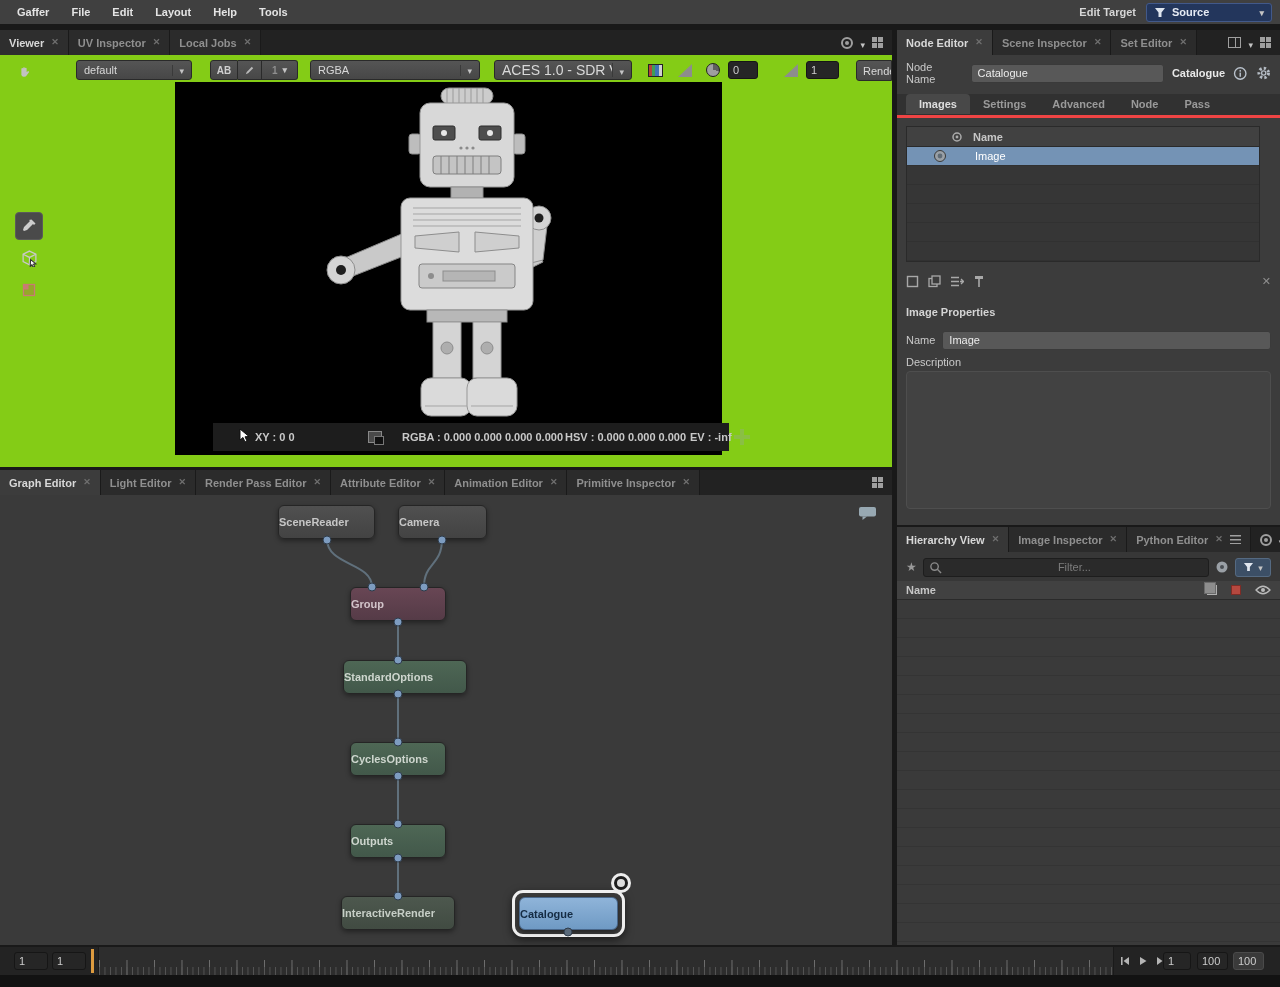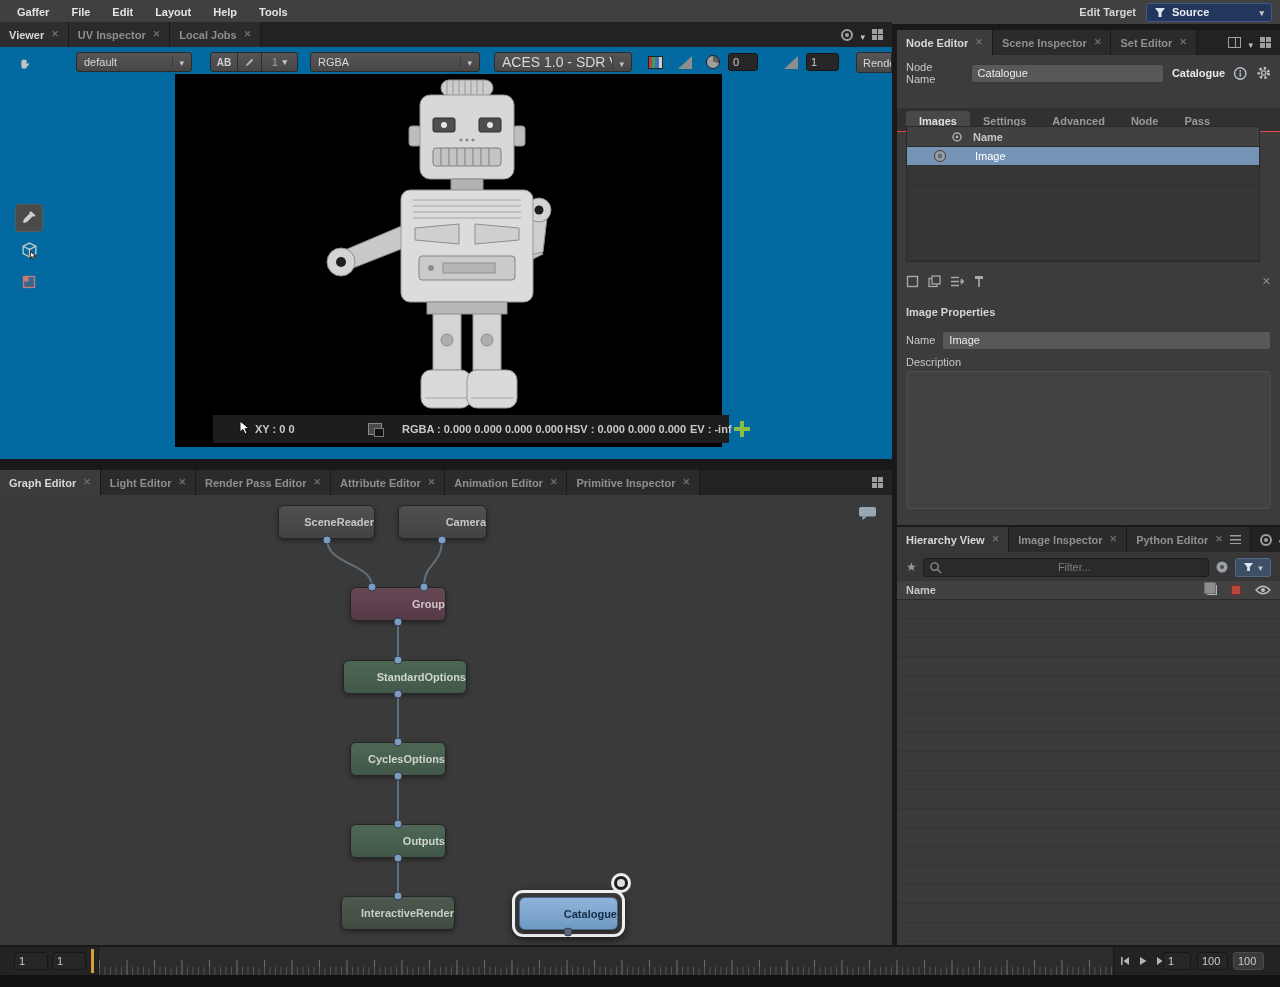--- a/index.html
+++ b/index.html
@@ -33,21 +33,21 @@
 
   
   .dropdown{background:linear-gradient(#555555,#474747);border:1px solid #2a2a2a;border-radius:3px;height:20px;display:flex;align-items:center;font-size:11px;color:#d8d8d8;padding:0 7px;position:absolute;}
   .dropdown .dd-arrow{margin-left:auto;border-left:1px solid #3a3a3a;padding-left:6px;}
   .seg{display:flex;align-items:center;justify-content:center;background:linear-gradient(#555555,#474747);border:1px solid #2a2a2a;height:20px;font-size:10px;font-weight:bold;color:#cfcfcf;}
   input.tfield{background:#262626;border:1px solid #161616;border-radius:3px;color:#cccccc;font-size:11px;padding:0 4px;font-family:"Liberation Sans",sans-serif;}
   input.gfield{background:#585858;border:1px solid #3a3a3a;border-radius:3px;color:#ebebeb;font-size:11px;padding:0 6px;font-family:"Liberation Sans",sans-serif;}
   .lbl{font-size:11px;color:#c9c9c9;}
 
   
-  .viewer-panel{left:0;top:22px;width:892px;height:437px;background:#0369a1;}
+  .viewer-panel{left:0;top:30px;width:892px;height:437px;background:#84cc16;}
   .viewer-panel .tabbar .tab.active{background:#2e2e2e;}
   .hand-btn{position:absolute;left:12px;top:30px;width:24px;height:24px;border-radius:50%;background:#3d3d3d;border:1px solid #4a4a4a;display:flex;align-items:center;justify-content:center;}
   .vtoolbar-item{position:absolute;}
   .tri-icon{width:0;height:0;border-left:14px solid transparent;border-bottom:13px solid #8d8d8d;}
   .bars-icon{width:15px;height:13px;background:linear-gradient(90deg,#b5443c 0 25%,#3f9e54 25% 50%,#3e74b5 50% 75%,#d0d0d0 75%);border:1px solid #222;}
   .clock-icon{width:14px;height:14px;border-radius:50%;background:conic-gradient(#5f5f5f 0 100deg,#9f9f9f 100deg 360deg);border:1px solid #222;}
   .render-btn{position:absolute;left:856px;top:30px;width:36px;height:21px;background:linear-gradient(#555,#474747);border:1px solid #2a2a2a;border-radius:3px 0 0 3px;color:#d8d8d8;font-size:11px;padding:0 0 0 6px;overflow:hidden;white-space:nowrap;text-align:left;display:flex;align-items:center;}
   .viewer-canvas{position:absolute;left:175px;top:52px;width:547px;height:373px;background:#000;}
   .tool-btn{position:absolute;width:28px;height:28px;border-radius:4px;display:flex;align-items:center;justify-content:center;background:transparent;border:none;}
   .tool-btn.sel{background:#4a4a4a;border:1px solid #5a5a5a;}
@@ -56,35 +56,35 @@
   .plus-icon{position:absolute;left:559px;top:347px;width:16px;height:16px;}
   .plus-icon::before{content:"";position:absolute;left:6px;top:0;width:4px;height:16px;background:#8abf44;}
   .plus-icon::after{content:"";position:absolute;left:0;top:6px;width:16px;height:4px;background:#8abf44;}
   .swatch-icon{width:14px;height:12px;background:#4a4a4a;border:1px solid #888;position:relative;}
   .swatch-icon::after{content:"";position:absolute;right:-3px;bottom:-3px;width:8px;height:7px;background:#111;border:1px solid #777;}
   .cursor-svg{position:absolute;left:64px;top:346px;}
 
   
   .graph-panel{left:0;top:470px;width:892px;height:475px;background:#3a3a3a;}
   .gsvg{position:absolute;left:0;top:0;pointer-events:none;z-index:3;}
-  .gnode{position:absolute;height:34px;border-radius:6px;border:1px solid #252525;display:flex;align-items:center;justify-content:flex-end;font-size:11px;font-weight:bold;box-shadow:0 2px 5px rgba(0,0,0,.4);z-index:2;}
+  .gnode{position:absolute;height:34px;border-radius:6px;border:1px solid #252525;display:flex;align-items:center;justify-content:flex-start;font-size:11px;font-weight:bold;box-shadow:0 2px 5px rgba(0,0,0,.4);z-index:2;}
   .gnode.gray{background:linear-gradient(#505050,#434343);color:#c6c6c6;}
   .gnode.green{background:linear-gradient(#4e6755,#42584a);color:#ced6ce;}
   .gnode.maroon{background:linear-gradient(#684654,#553b47);color:#d2c4ca;}
   .gnode.graygreen{background:linear-gradient(#4d584e,#414b42);color:#c6cec6;}
   .catalogue-frame{position:absolute;left:512px;top:420px;border:3px solid #efefef;border-radius:11px;padding:4px;box-shadow:0 3px 9px rgba(0,0,0,.55);z-index:2;background:#3a3a3a;}
   .gnode.blue{position:relative;width:99px;height:33px;background:linear-gradient(#8fb4d9,#6f9ac4);color:#152c44;border:1px solid #49678a;}
   .cat-handle{position:absolute;left:614px;top:406px;width:14px;height:14px;border-radius:50%;background:#dedede;border:3px solid #1e1e1e;box-shadow:0 0 0 3px #ededed;z-index:4;}
   .note-icon{position:absolute;left:858px;top:36px;z-index:2;}
 
   
   .ne-panel{left:897px;top:30px;width:383px;height:495px;}
   .ne-row1{position:absolute;left:0;top:28px;right:0;height:30px;display:flex;align-items:center;gap:8px;padding:0 9px;}
   .ne-type{font-size:11px;font-weight:bold;color:#e8e8e8;}
-  .subtabs{position:absolute;left:0;top:64px;right:0;height:24px;background:#313131;display:flex;align-items:flex-end;padding-left:9px;border-bottom:1px solid #ef4444;margin-top:14px;}
+  .subtabs{position:absolute;left:0;top:64px;right:0;height:24px;background:#313131;display:flex;align-items:flex-start;padding-left:9px;border-bottom:3px solid #ef4444;}
   .subtab{padding:4px 13px;font-size:11px;font-weight:bold;color:#9a9a9a;}
   .subtab.active{background:#484848;color:#dedede;border-radius:4px 4px 0 0;}
   .images-table{position:absolute;left:9px;top:96px;width:354px;background:#363636;border:1px solid #2a2a2a;}
   .it-header{height:20px;background:#414141;display:flex;align-items:center;border-bottom:1px solid #2a2a2a;font-size:11px;font-weight:bold;color:#c6c6c6;}
   .it-hicon{margin-left:44px;margin-right:10px;display:flex;}
   .it-row{height:19px;display:flex;align-items:center;border-bottom:1px solid #313131;font-size:11px;color:#c6c6c6;}
   .it-row.selected{background:#7493b5;color:#ffffff;}
   .it-ricon{margin-left:26px;margin-right:28px;display:flex;}
   .it-toolbar{position:absolute;left:9px;top:242px;right:9px;height:18px;display:flex;align-items:center;gap:9px;}
   .it-toolbar .xbtn{margin-left:auto;color:#8f8f8f;font-size:11px;}

